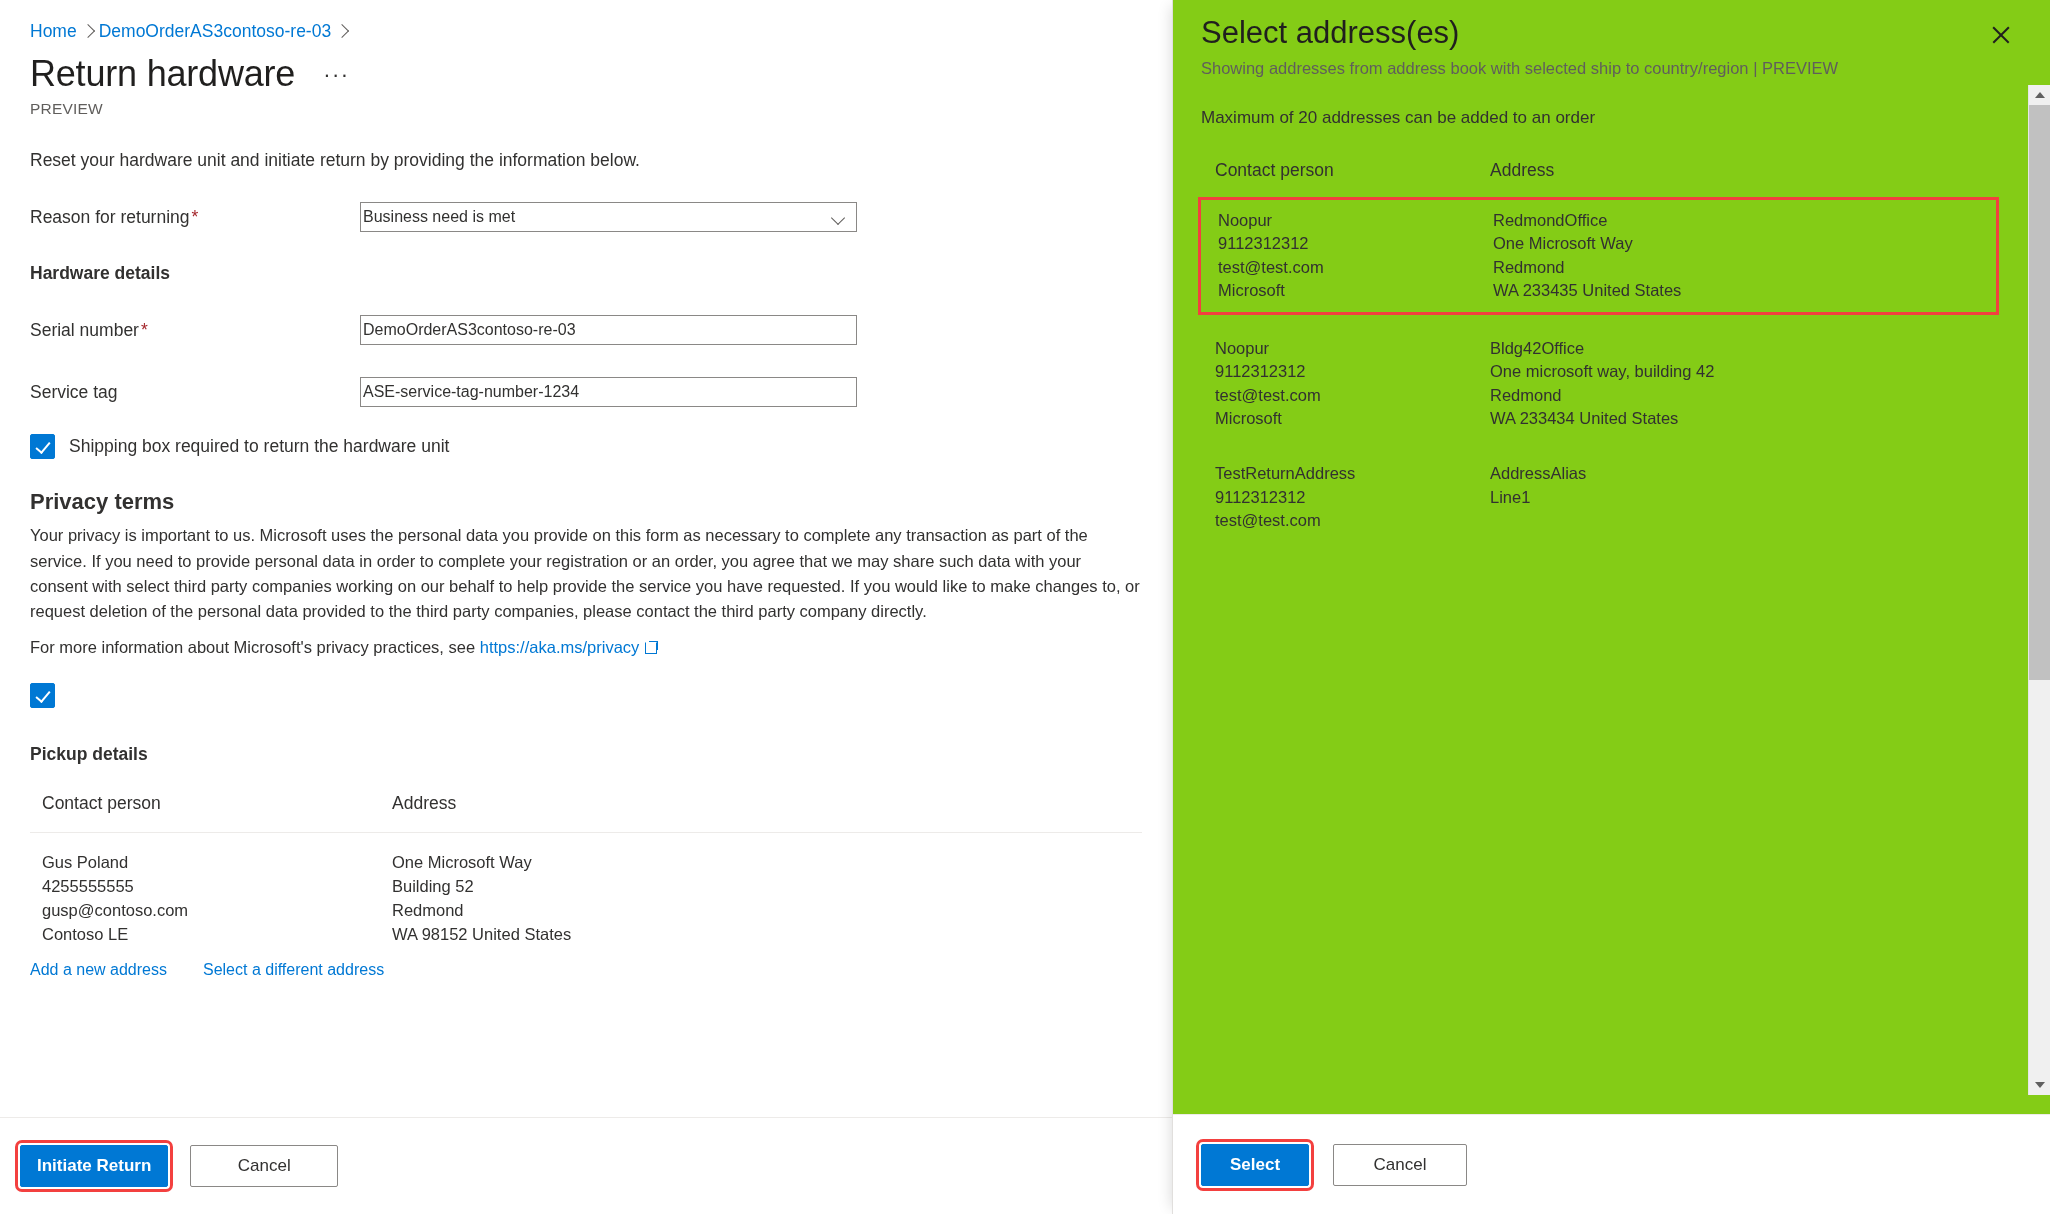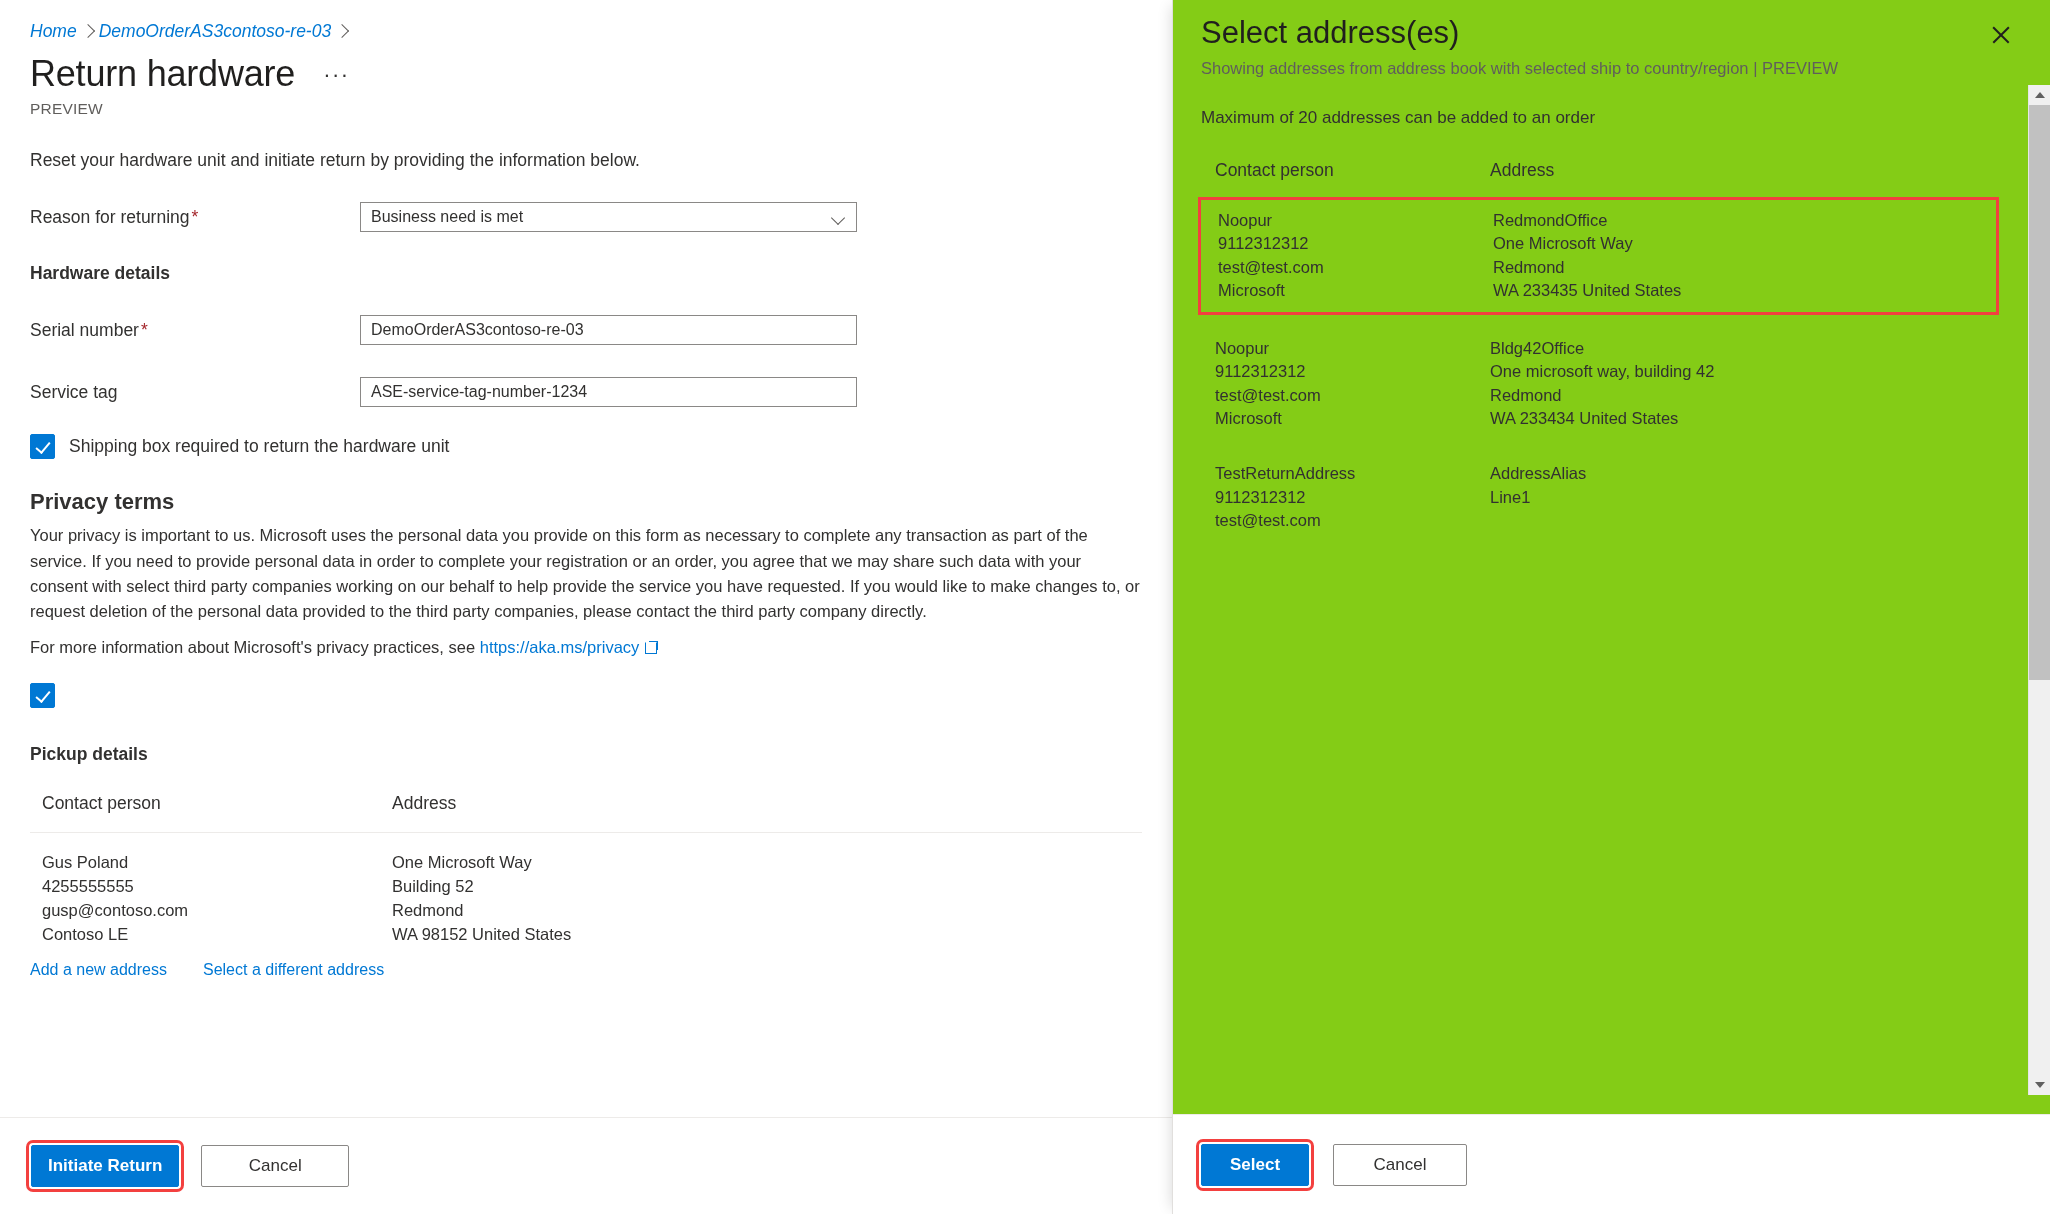--- a/index.html
+++ b/index.html
@@ -38,21 +38,20 @@
   }
   .left-inner { padding: 16px 30px 0 30px; }
 
   
   .breadcrumb {
     display: flex; align-items: center;
     gap: 6px;
     font-size: 17.5px;
     height: 30px;
     margin-bottom: 6px;
-    font-style: italic;
   }
   .bc-link {
     color: #0078d4;
     cursor: pointer;
     white-space: nowrap;
   }
   .bc-chev {
     display: inline-block;
     width: 9px; height: 9px;
     border-right: 1.6px solid #605e5c;
@@ -114,21 +113,21 @@
 
   .field {
     width: 497px;
     height: 30px;
     box-sizing: border-box;
     border: 1px solid #8a8886;
     background: #ffffff;
     font-size: 16px;
     font-family: "Liberation Sans", sans-serif;
     color: #323130;
-    padding: 0 10px;
+    padding: 0 2px;
     line-height: 28px;
     outline: none;
   }
   .field::placeholder { color: #a19f9d; }
   .select-wrap { position: relative; width: 497px; }
   .select-wrap .field { width: 100%; padding-right: 34px; }
   .chev-down {
     position: absolute;
     right: 14px; top: 11px;
     width: 9px; height: 9px;
@@ -254,21 +253,21 @@
 
   
   .footer-bar {
     position: absolute;
     left: 0; right: 0; bottom: 0;
     height: 97px;
     border-top: 1px solid #edebe9;
     display: flex;
     align-items: center;
     gap: 22px;
-    padding-left: 31px;
+    padding-left: 20px;
     background: #ffffff;
     box-sizing: border-box;
   }
   .btn {
     font-family: "Liberation Sans", sans-serif;
     font-size: 17px;
     height: 42px;
     min-width: 148px;
     border-radius: 2px;
     cursor: pointer;

